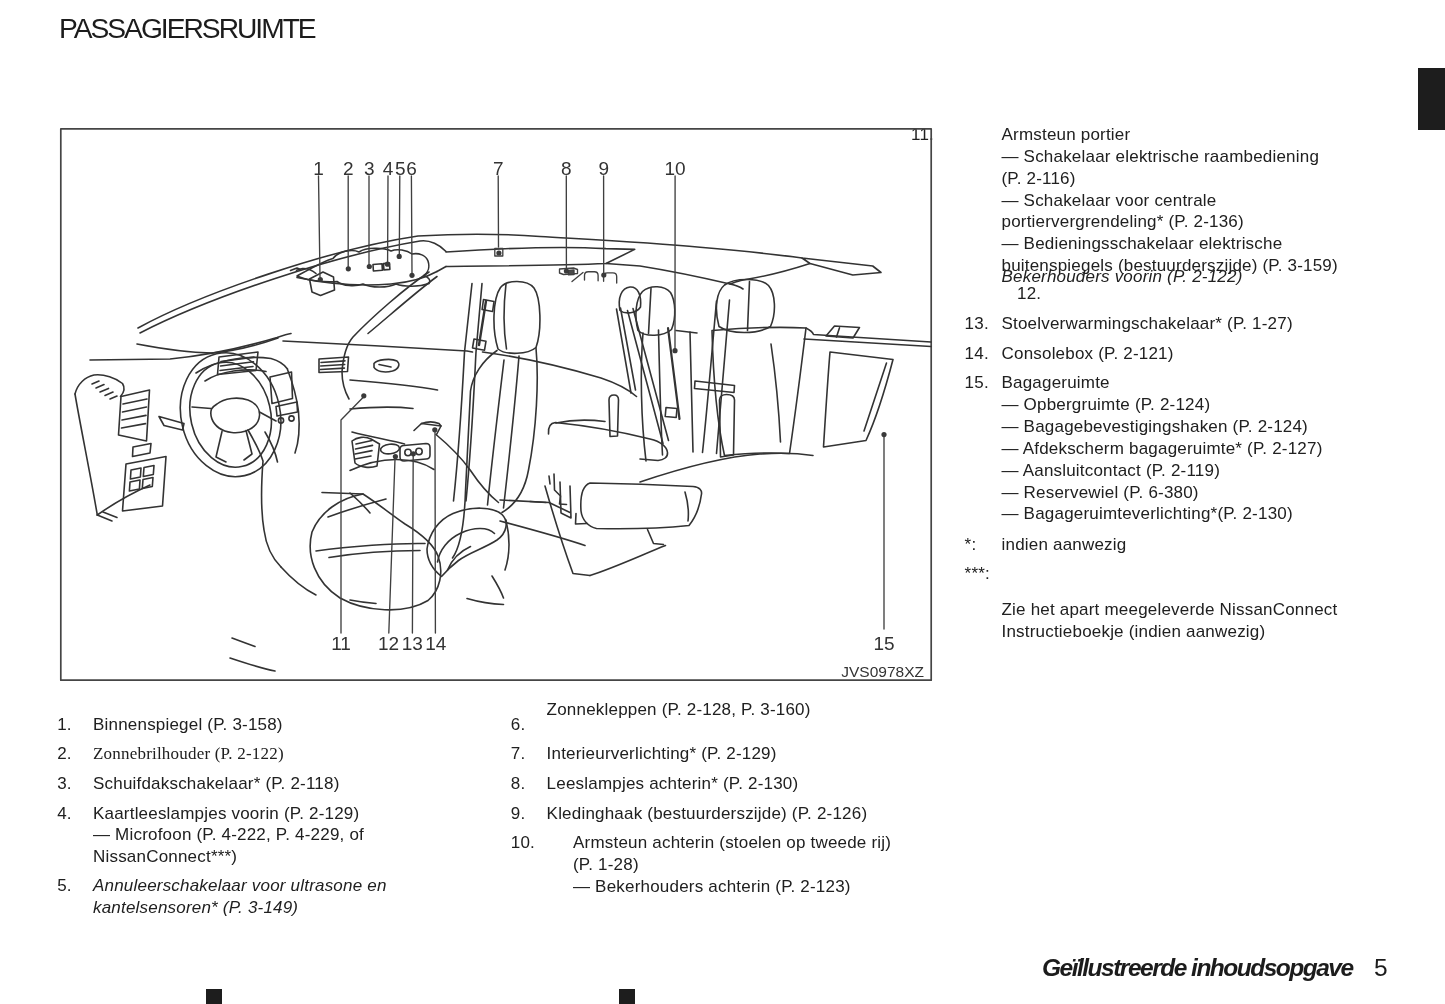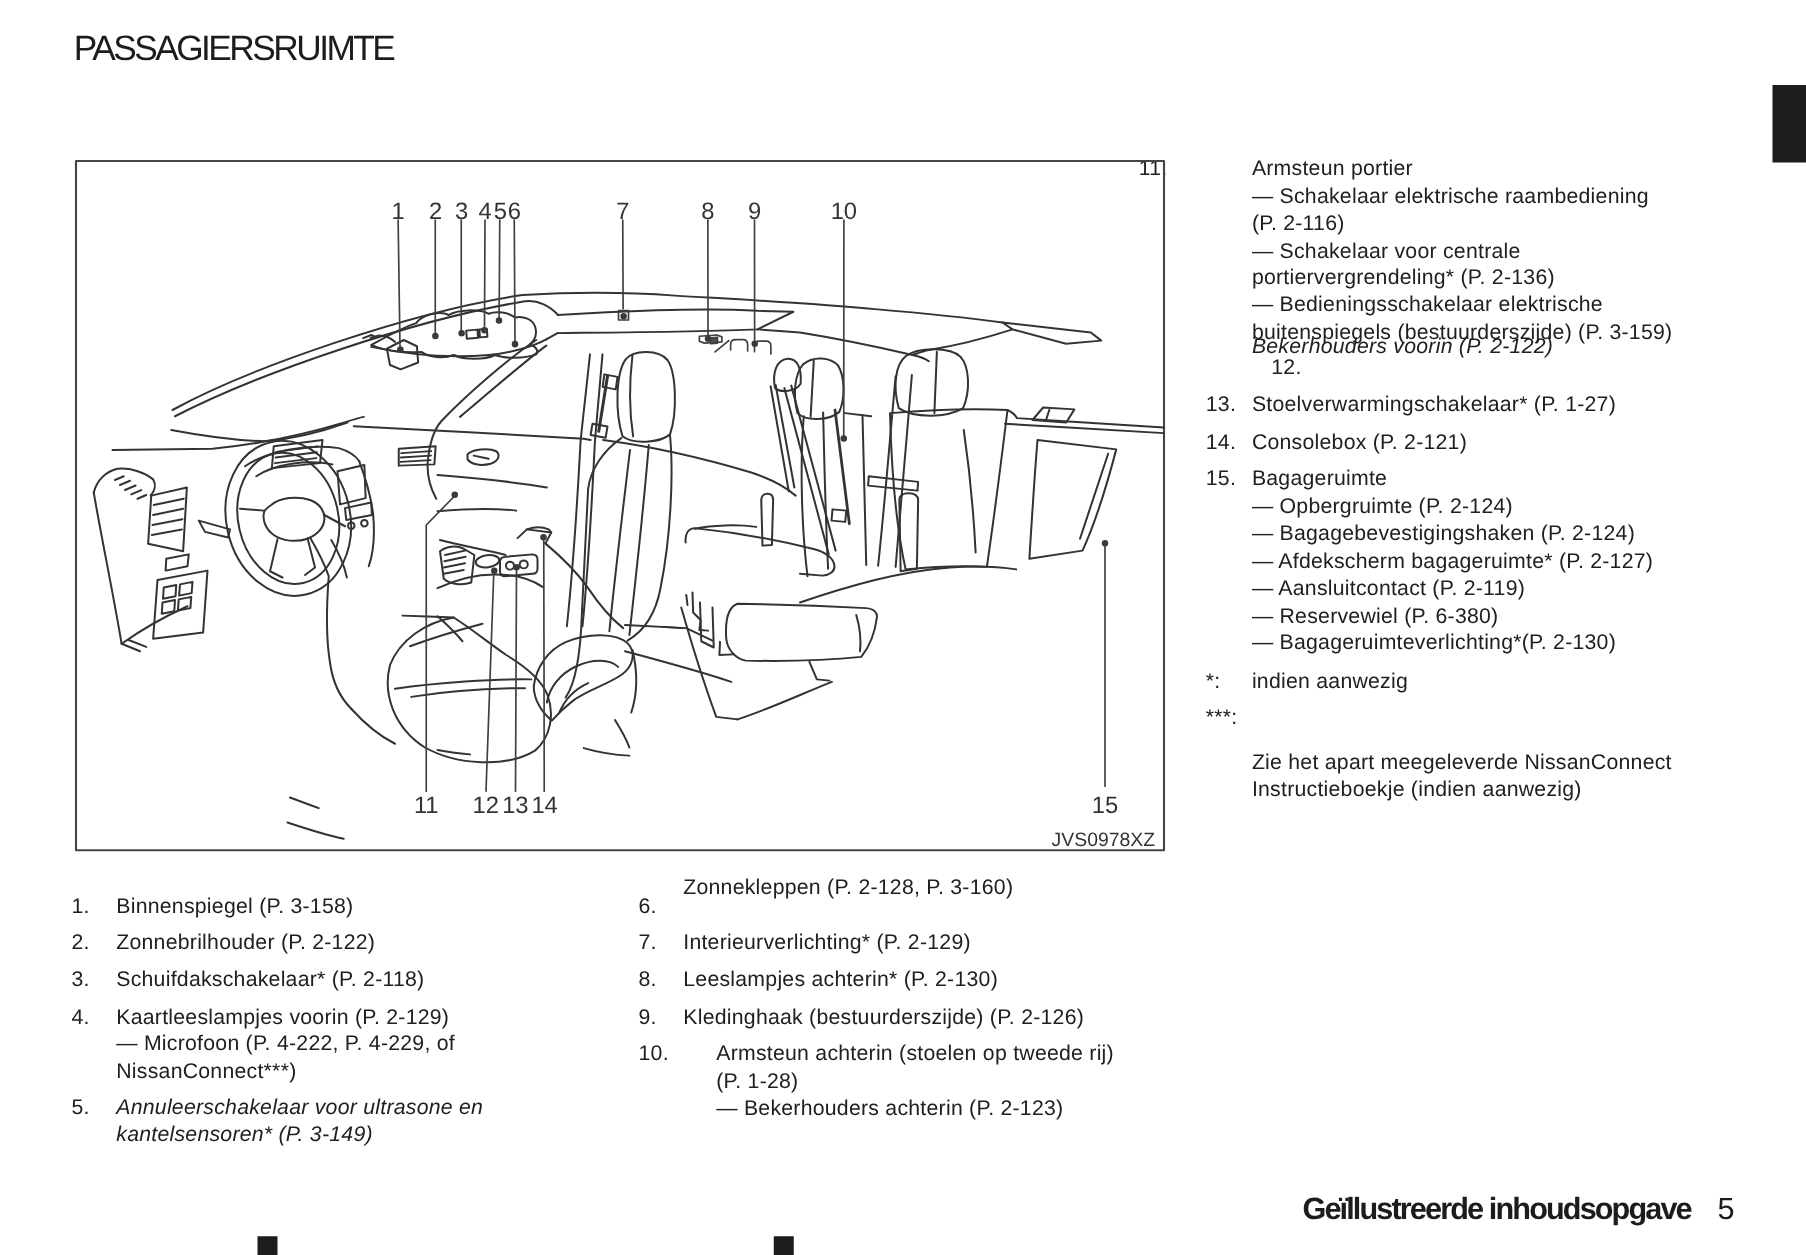--- a/index.html
+++ b/index.html
@@ -1,19 +1,19 @@
 <!DOCTYPE html>
 <html><head>
 <meta charset="utf-8">
 <style>
   html,body{margin:0;padding:0;}
   body{width:1445px;height:1004px;position:relative;background:#ffffff;
        font-family:"Liberation Sans", sans-serif;overflow:hidden;}
   .abs{position:absolute;}
-  #title{left:59px;top:24px;font-size:28.2px;line-height:28.2px;color:#1c1c1c;
+  #title{left:59px;top:14px;font-size:28.2px;line-height:28.2px;color:#1c1c1c;
          letter-spacing:-2.0px;white-space:nowrap;}
   #tab{left:1418px;top:67.5px;width:27px;height:62.5px;background:#1d1d1d;}
   .bmark{width:15.5px;height:15px;background:#1d1d1d;top:989px;}
   .txt{font-size:17px;line-height:21.85px;color:#202020;letter-spacing:0.2px;}
   .num{position:absolute;}
   .itm{position:absolute;white-space:nowrap;}
   #footer{font-weight:bold;font-size:24.5px;line-height:24.5px;color:#1c1c1c;
           letter-spacing:-1.5px;white-space:nowrap;}
   #pageno{font-size:24.5px;line-height:24.5px;color:#1c1c1c;}
 </style>
@@ -38,41 +38,41 @@
   <div class="num" style="left:964.6px;top:534.1px;">*:</div>
   <div class="itm" style="left:1001.5px;top:534.1px;">indien aanwezig</div>
   <div class="num" style="left:964.6px;top:563px;">***:</div>
   <div class="itm" style="left:1001.5px;top:563px;margin-top:36px;">Zie het apart meegeleverde NissanConnect<br>Instructieboekje (indien aanwezig)</div>
 </div>
 
 <div class="txt">
   <div class="num" style="left:57.2px;top:713.8px;">1.</div>
   <div class="itm" style="left:93px;top:713.8px;">Binnenspiegel (P. 3-158)</div>
   <div class="num" style="left:57.2px;top:743.4px;">2.</div>
-  <div class="itm" style="left:93px;top:743.4px;">Zonnebrilhouder (P. 2-122)</div>
+  <div class="itm" style="left:93px;top:743.4px;font-family:Liberation Serif, serif;">Zonnebrilhouder (P. 2-122)</div>
   <div class="num" style="left:57.2px;top:773px;">3.</div>
   <div class="itm" style="left:93px;top:773px;">Schuifdakschakelaar* (P. 2-118)</div>
   <div class="num" style="left:57.2px;top:802.6px;">4.</div>
   <div class="itm" style="left:93px;top:802.6px;">Kaartleeslampjes voorin (P. 2-129)<br>— Microfoon (P. 4-222, P. 4-229, of<br>NissanConnect***)</div>
   <div class="num" style="left:57.2px;top:875.2px;">5.</div>
   <div class="itm" style="left:93px;top:875.2px;font-style:italic;">Annuleerschakelaar voor ultrasone en<br>kantelsensoren* (P. 3-149)</div>
 
   <div class="num" style="left:510.8px;top:713.8px;">6.</div>
   <div class="itm" style="left:546.6px;top:699px;">Zonnekleppen (P. 2-128, P. 3-160)</div>
   <div class="num" style="left:510.8px;top:743.4px;">7.</div>
   <div class="itm" style="left:546.6px;top:743.4px;">Interieurverlichting* (P. 2-129)</div>
   <div class="num" style="left:510.8px;top:773px;">8.</div>
   <div class="itm" style="left:546.6px;top:773px;">Leeslampjes achterin* (P. 2-130)</div>
   <div class="num" style="left:510.8px;top:802.6px;">9.</div>
   <div class="itm" style="left:546.6px;top:802.6px;">Kledinghaak (bestuurderszijde) (P. 2-126)</div>
   <div class="num" style="left:510.8px;top:832.3px;">10.</div>
   <div class="itm" style="left:573px;top:832.3px;">Armsteun achterin (stoelen op tweede rij)<br>(P. 1-28)<br>— Bekerhouders achterin (P. 2-123)</div>
 </div>
 
-<div id="footer" class="abs" style="left:1042px;top:955.9px;">Geïllustreerde inhoudsopgave</div>
+<div id="footer" class="abs" style="left:1042px;top:955.9px;font-style:italic;">Geïllustreerde inhoudsopgave</div>
 <div id="pageno" class="abs" style="left:1374px;top:955.9px;">5</div>
 
 <svg class="abs" style="left:0;top:0;" width="1445" height="1004" viewBox="0 0 1445 1004">
 <g fill="none" stroke="#333333" stroke-width="1.6" stroke-linecap="round" stroke-linejoin="round">
 <rect x="60.8" y="128.8" width="870.4" height="551.4" stroke="#454545" stroke-width="1.7"></rect>
 <g id="car">
 
 <path d="M138,328 C200,294 330,249 418,236 C460,233.5 500,233.5 540,236.5 C590,239.5 650,242.5 700,247.3 C740,250.7 780,255 802,258"></path>
 <path d="M140,333 C210,297 335,255 420,241 C430,239.5 440,245 446,251.5"></path>
 

